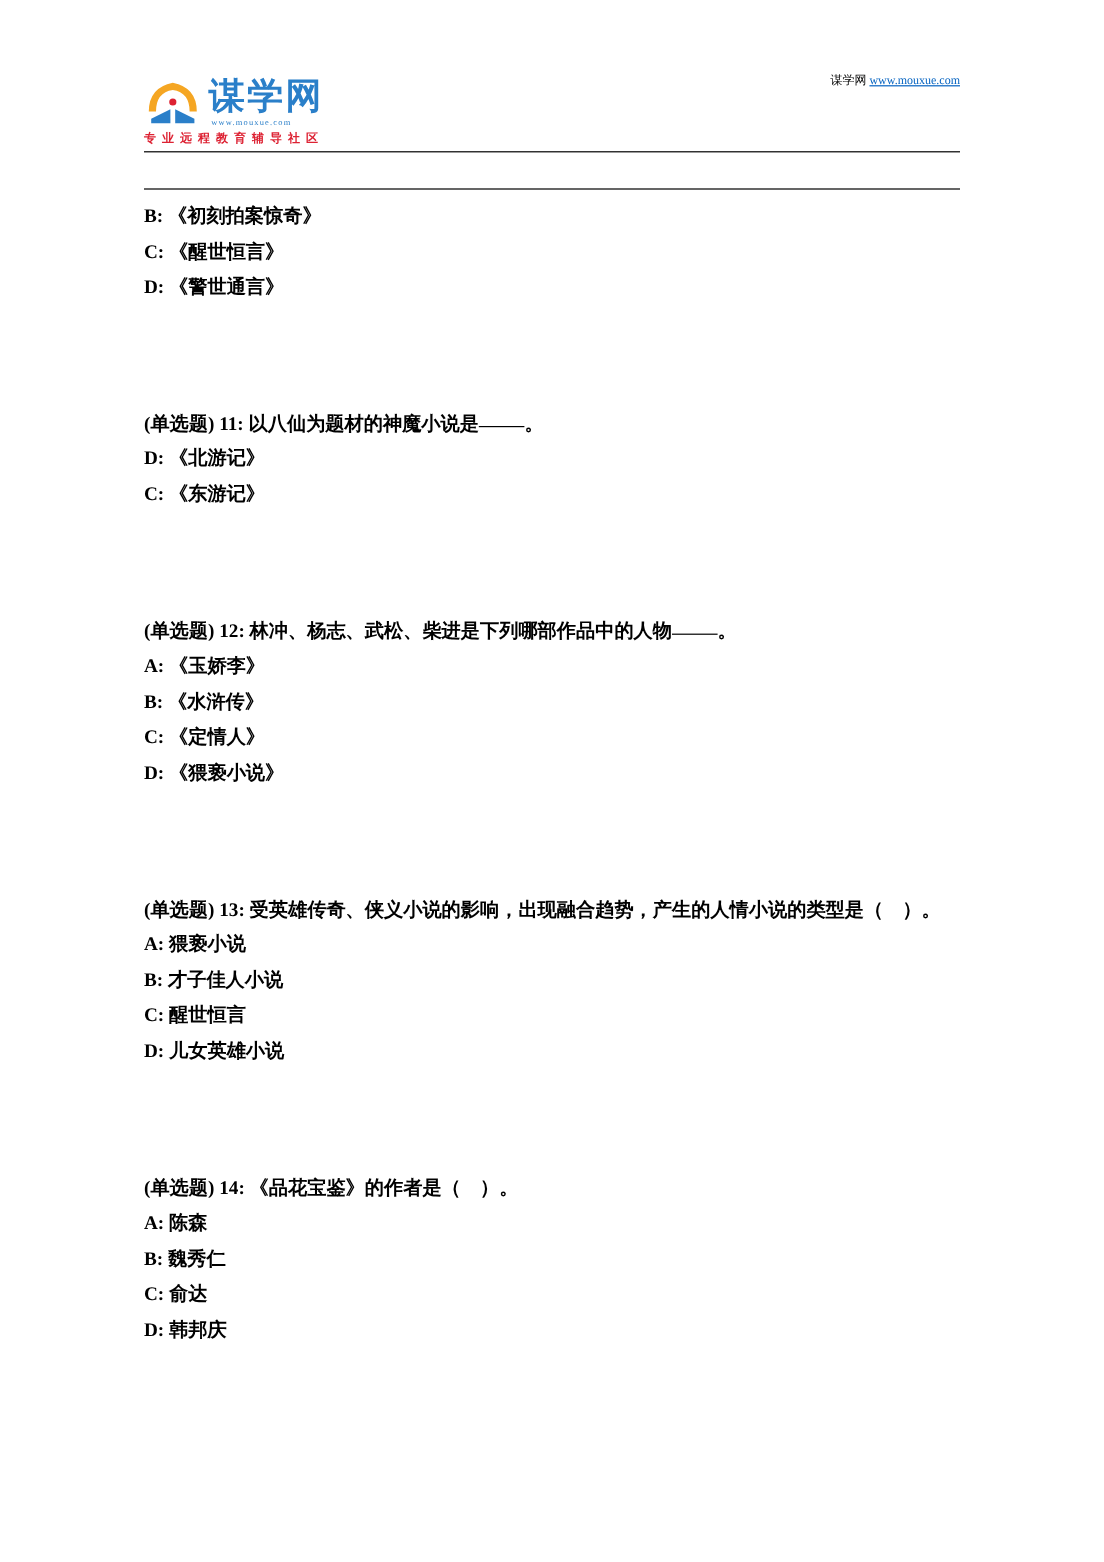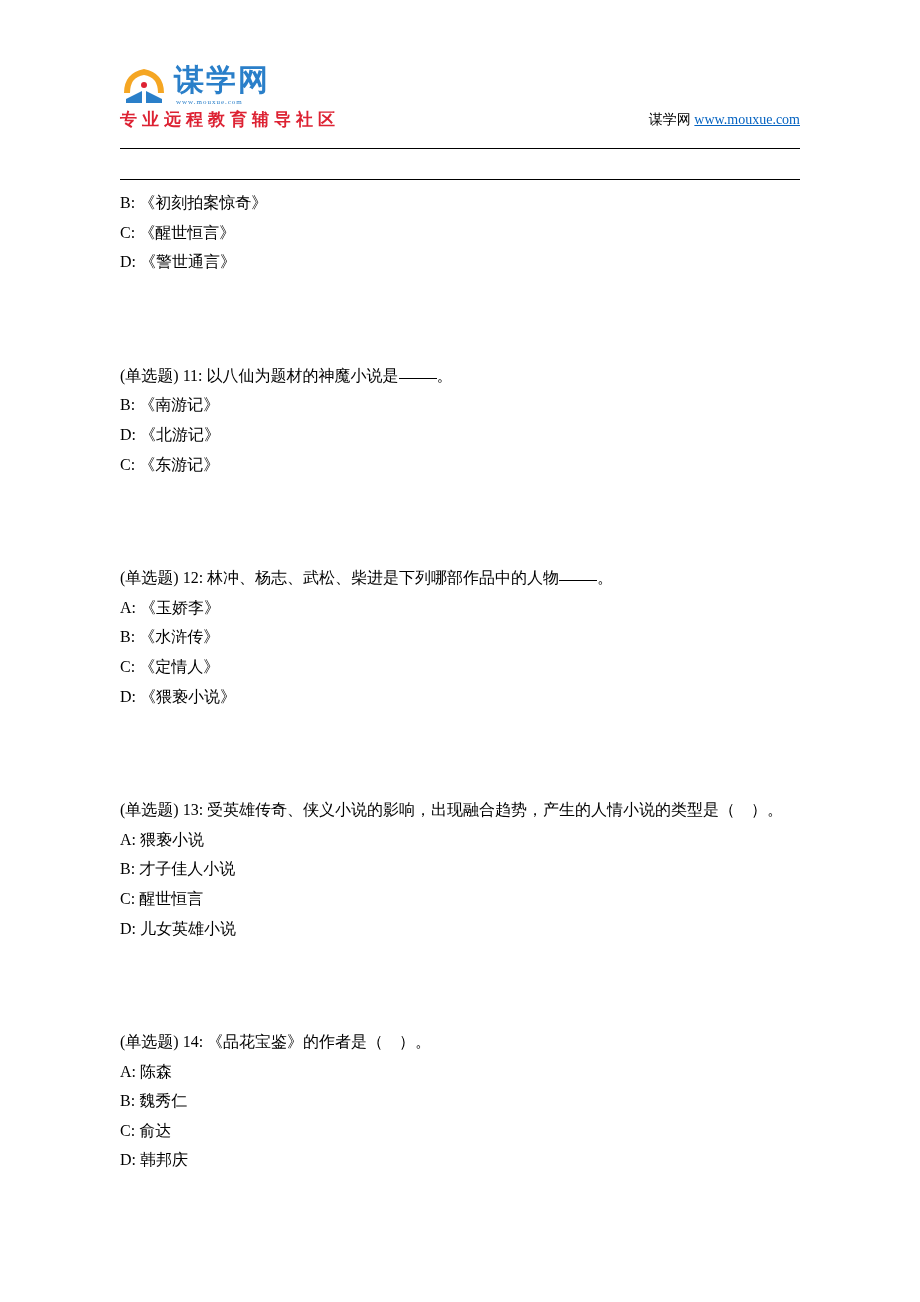--- a/index.html
+++ b/index.html
@@ -11,22 +11,22 @@
     font-size: 16px;
     color: #000;
     position: relative;
   }
   .page {
     padding: 60px 120px 60px 120px;
   }
   .header {
     display: flex;
     justify-content: space-between;
-    align-items: flex-end;
-    margin-bottom: 17px;
+    align-items: flex-start;
+    margin-bottom: 4px;
   }
   .logo-block {
     display: flex;
     flex-direction: column;
   }
   .logo-row {
     display: flex;
     align-items: center;
     gap: 6px;
   }
@@ -45,47 +45,48 @@
   }
   .logo-sub {
     font-size: 7px;
     color: #2a7fc9;
     letter-spacing: 1px;
     margin-top: -3px;
     margin-left: 2px;
   }
   .logo-tagline {
     font-family: Liberation Sans, sans-serif;
-    font-size: 17px;
+    font-size: 10px;
     color: #d23;
     font-weight: bold;
     letter-spacing: 5px;
     margin-top: 2px;
   }
   .header-right {
-    font-size: 14px;
+    font-size: 10px;
     padding-bottom: 2px;
   }
   .header-link {
     color: #0563c1;
     text-decoration: underline;
   }
   .hr-line {
     border: none;
     border-top: 1.5px solid #000;
     margin-bottom: 30px;
   }
   .content-line {
     border: none;
     border-top: 1px solid #000;
     margin-bottom: 8px;
   }
   .question-block {
     margin-bottom: 84px;
     line-height: 1.85;
+    font-weight: bold;
   }
   .question-block.first { margin-top: 0; }
   .option-line { }
   .blank {
     display: inline-block;
     border-bottom: 1px solid #000;
     width: 38px;
     height: 1em;
     vertical-align: baseline;
     position: relative;
@@ -139,21 +140,20 @@
       <span>《警世通言》</span>
     </div>
   </div>
 
   <div class="question-block">
     <div>
       <span>(单选题)</span>
       <span>11:</span>
       <span>以八仙为题材的神魔小说是</span><span class="blank"></span><span>。</span>
     </div>
-    <div class="option-line"><span>B:</span> <span>《南游记》</span></div>
     <div class="option-line"><span>D:</span> <span>《北游记》</span></div>
     <div class="option-line"><span>C:</span> <span>《东游记》</span></div>
   </div>
 
   <div class="question-block">
     <div>
       <span>(单选题)</span>
       <span>12:</span>
       <span>林冲、杨志、武松、柴进是下列哪部作品中的人物</span><span class="blank"></span><span>。</span>
     </div>

